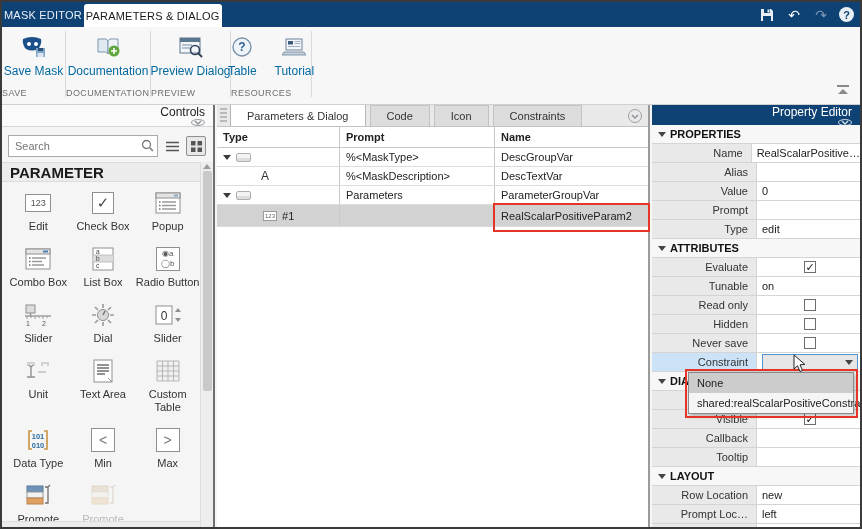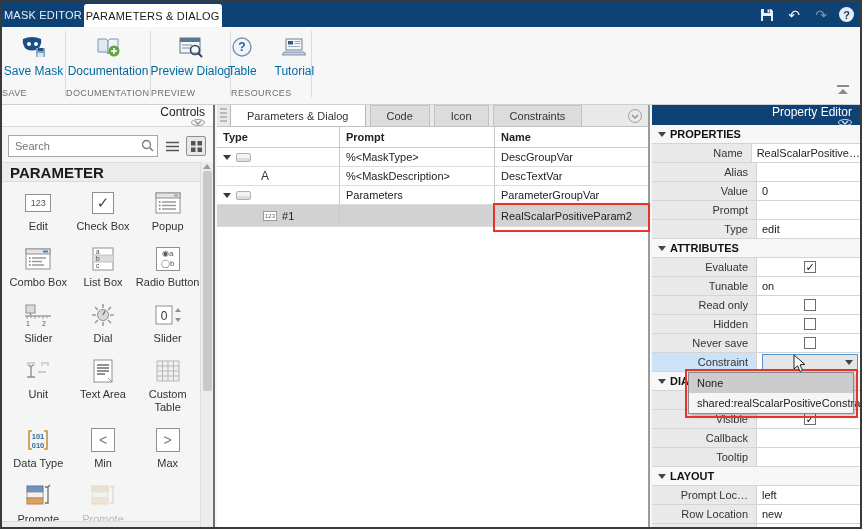--- a/index.html
+++ b/index.html
@@ -594,26 +594,26 @@
         <div class="prow">
             <div class="plabel">Tooltip</div>
             <div class="pval"></div>
           </div>
 
         <div class="prow psec">
             <span class="tri-glyph"></span>
             <span>LAYOUT</span>
           </div>
         <div class="prow">
+            <div class="plabel">Row Location</div>
+            <div class="pval">new</div>
+          </div>
+        <div class="prow">
             <div class="plabel">Prompt Loc…</div>
             <div class="pval">left</div>
-          </div>
-        <div class="prow">
-            <div class="plabel">Row Location</div>
-            <div class="pval">new</div>
           </div>
         <div class="prow">
             <div class="plabel">Horizontal S…</div>
             <div class="pval"></div>
           </div>
       </div>
     </div>
   </div>
 
   <div class="redbox" style="left:491px; top:201px; width:157px; height:29px; z-index:15;"></div>

